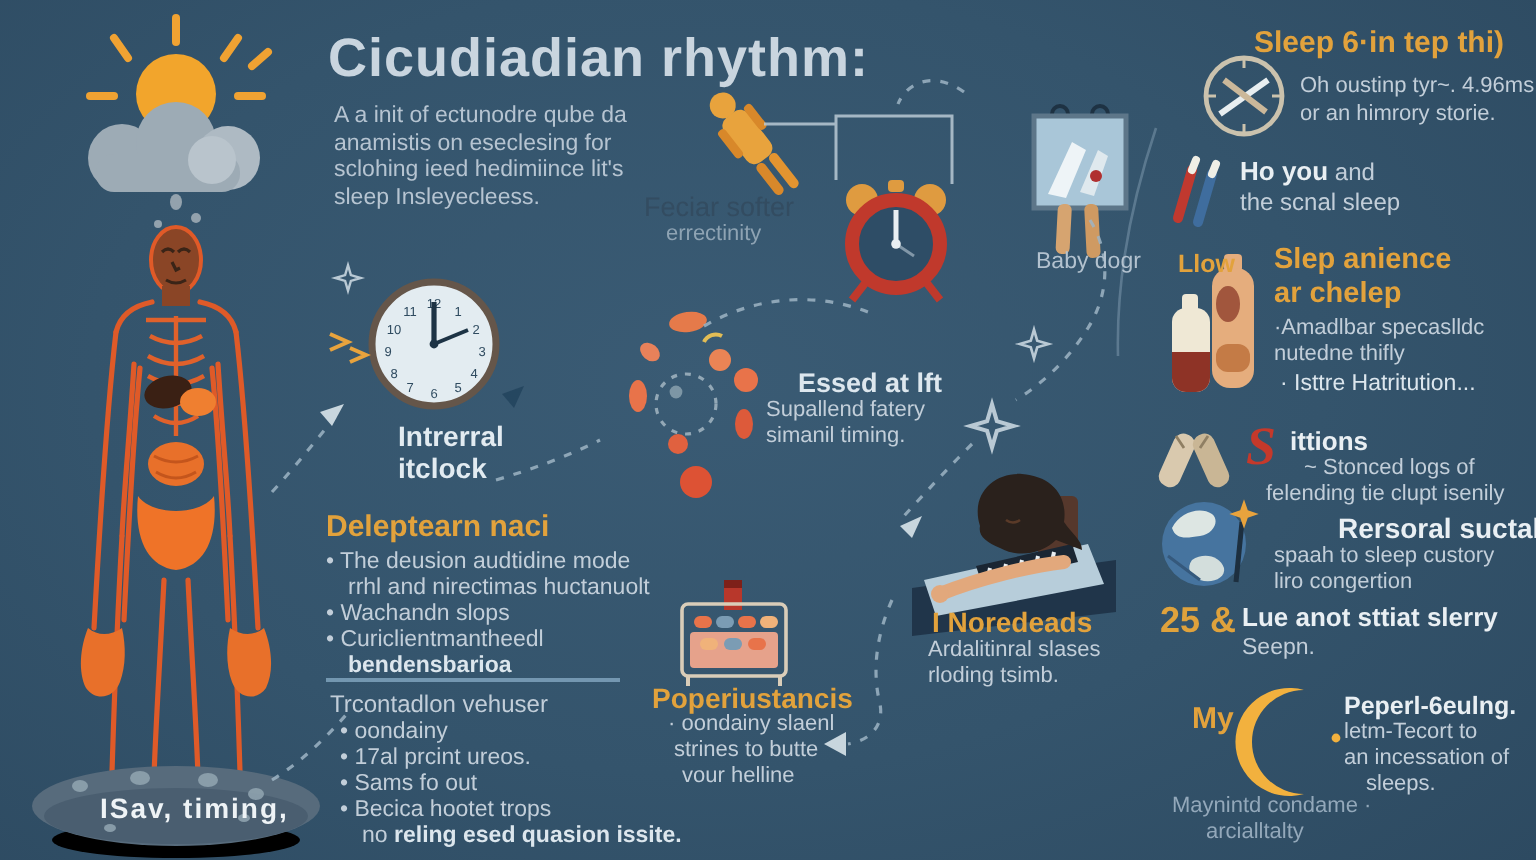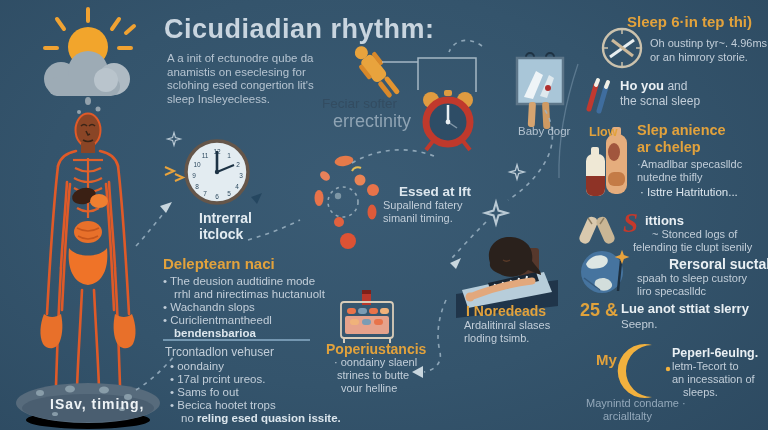--- a/index.html
+++ b/index.html
@@ -6,21 +6,21 @@
   .stage{
     position:relative;width:768px;height:430px;overflow:hidden;
     background:radial-gradient(ellipse 560px 360px at 46% 44%, #3a5b74 0%, #34546c 55%, #2d4a61 100%);
     font-family:"Liberation Sans", sans-serif;
   }
   svg.art{position:absolute;left:0;top:0;}
   .t{position:absolute;white-space:nowrap;line-height:1.15;}
   .title{font-size:27px;font-weight:bold;color:#c9d5df;letter-spacing:.5px;}
   .intro{font-size:11.5px;color:#b6c4d1;line-height:1.18;}
   .lbl-dark{font-size:13.5px;font-weight:normal;color:#334c61;}
-  .lbl-dim{font-size:18px;color:#8ea3b3;}
+  .lbl-dim{font-size:11px;color:#8ea3b3;}
   .wlabel{font-size:14px;font-weight:bold;color:#e2ebf1;}
   .caption{font-size:11.5px;color:#b3c2cf;}
   .h-orange{color:#e2a23c;font-weight:bold;}
   .h-white{color:#e9eff3;font-weight:bold;}
   .body-txt{color:#c2ced9;font-size:11.5px;}
   .body-sm{color:#c2ced9;font-size:11px;}
   .pedestal-cap{font-size:14px;font-weight:bold;color:#eef3f6;letter-spacing:1px;}
   .sb-body{font-size:11px;color:#c2ced9;line-height:1.25;}
   .s-glyph{font-family:"Liberation Serif", serif;font-style:italic;font-weight:bold;font-size:27px;color:#c5392b;}
 </style>
@@ -314,21 +314,21 @@
   <g>
     <path d="M652,345 A27,27 0 1 0 652,397 A22,22 0 0 1 652,345 Z" fill="#f2b13e"></path>
     <circle cx="668" cy="369" r="2.2" fill="#f2b13e"></circle>
   </g>
 </svg>
 
   <div class="t title" style="left:164px;top:14px;">Cicudiadian rhythm:</div>
   <div class="t intro" style="left:167px;top:52px;">
     <div>A a init of ectunodre qube da</div>
     <div>anamistis on eseclesing for</div>
-    <div>sclohing esed congertion lit's</div>
+    <div>sclohing ieed hedimiince lit's</div>
     <div>sleep Insleyecleess.</div>
   </div>
 
   <div class="t lbl-dark" style="left:322px;top:96px;">Feciar softer</div>
   <div class="t lbl-dim" style="left:333px;top:111px;">errectinity</div>
 
   <div class="t wlabel" style="left:199px;top:210px;">Intrerral</div>
   <div class="t wlabel" style="left:199px;top:226px;">itclock</div>
 
   <div class="t caption" style="left:518px;top:125px;">Baby dogr</div>
@@ -376,21 +376,21 @@
   <div class="t sb-body" style="left:637px;top:171px;">nutedne thifly</div>
   <div class="t" style="left:640px;top:186px;font-size:11.5px;color:#dce6ed;">· Isttre Hatritution...</div>
 
   <div class="t s-glyph" style="left:623px;top:208px;">S</div>
   <div class="t h-white" style="left:645px;top:214px;font-size:13px;">ittions</div>
   <div class="t sb-body" style="left:652px;top:228px;">~ Stonced logs of</div>
   <div class="t sb-body" style="left:633px;top:241px;">felending tie clupt isenily</div>
 
   <div class="t h-white" style="left:669px;top:256px;font-size:14px;">Rersoral suctalecds</div>
   <div class="t sb-body" style="left:637px;top:272px;">spaah to sleep custory</div>
-  <div class="t sb-body" style="left:637px;top:285px;">liro specaslldc</div>
+  <div class="t sb-body" style="left:637px;top:285px;">liro congertion</div>
 
   <div class="t h-orange" style="left:580px;top:300px;font-size:18px;color:#dfa23c;">25 &amp;</div>
   <div class="t h-white" style="left:621px;top:302px;font-size:13px;">Lue anot sttiat slerry</div>
   <div class="t sb-body" style="left:621px;top:317px;font-size:11.5px;">Seepn.</div>
 
   <div class="t h-orange" style="left:596px;top:351px;font-size:15px;">My</div>
   <div class="t h-white" style="left:672px;top:346px;font-size:12.5px;">Peperl-6eulng.</div>
   <div class="t sb-body" style="left:672px;top:360px;">letm-Tecort to</div>
   <div class="t sb-body" style="left:672px;top:373px;">an incessation of</div>
   <div class="t sb-body" style="left:672px;top:386px;margin-left:11px;">sleeps.</div>

